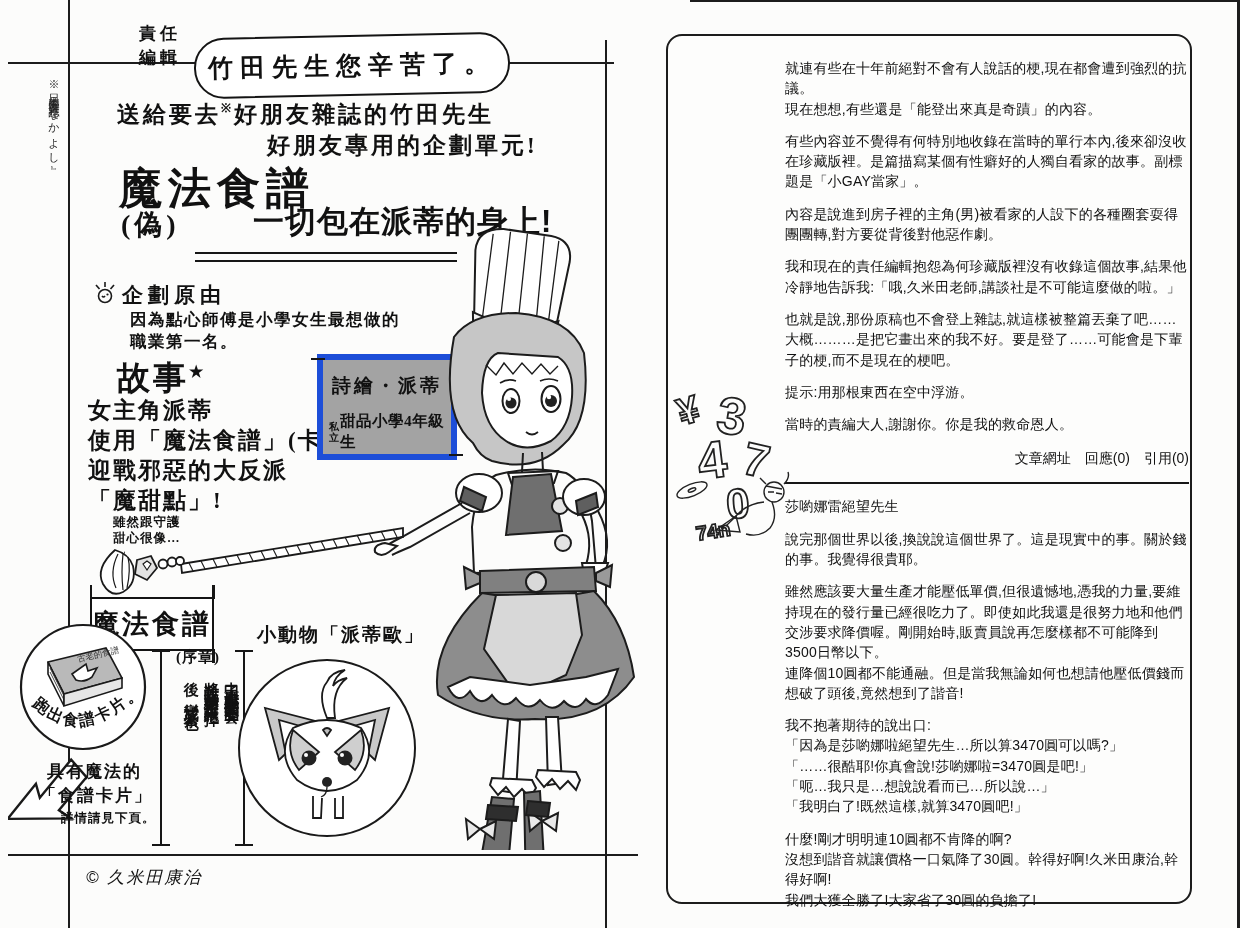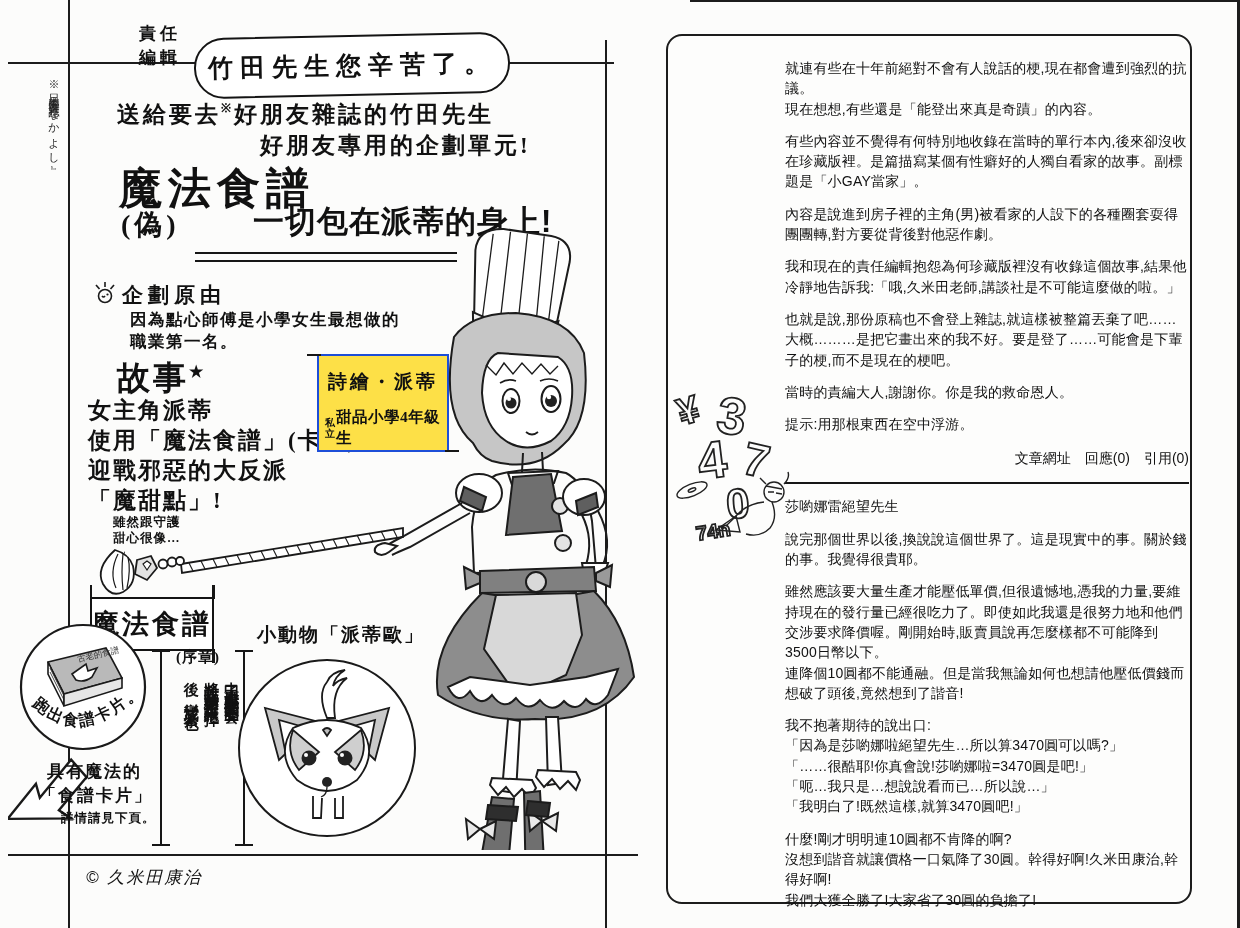--- a/index.html
+++ b/index.html
@@ -12,33 +12,33 @@
   
   .rule{background:#1c1c1c;}
   .vtext{writing-mode:vertical-rl;text-orientation:upright;}
   .margin-note{left:46px;top:72px;font-size:11px;letter-spacing:2px;color:#222;}
   .editor-label{left:139px;top:22px;font-size:17px;line-height:24px;letter-spacing:4px;font-weight:bold;}
   .bubble{left:194px;top:35px;width:312px;height:57px;border:2.5px solid #141414;border-radius:30px;
           background:#fff;transform:rotate(-1.2deg);display:flex;align-items:center;justify-content:center;
           font-size:25px;letter-spacing:7px;font-weight:bold;}
   .dedi1{left:117px;top:99px;font-size:23px;letter-spacing:3px;font-weight:bold;}
   .dedi1 sup{font-size:12px;vertical-align:10px;}
-  .dedi2{left:260px;top:130px;font-size:23px;letter-spacing:3px;font-weight:bold;}
+  .dedi2{left:267px;top:130px;font-size:23px;letter-spacing:3px;font-weight:bold;}
   .big-title{left:119px;top:160px;font-size:43px;font-weight:bold;letter-spacing:6px;}
   .fake{left:121px;top:206px;font-size:28px;letter-spacing:4px;font-weight:bold;}
   .subtitle{left:253px;top:201px;font-size:31px;font-weight:bold;letter-spacing:1px;}
   .dbl-underline{left:195px;top:252px;width:262px;height:6px;border-top:2.5px solid #161616;border-bottom:2.5px solid #161616;}
   .plan-head{left:122px;top:281px;font-size:21px;font-weight:bold;letter-spacing:5px;}
   .plan-body{left:130px;top:309px;font-size:16.5px;line-height:22px;letter-spacing:1.5px;font-weight:bold;}
   .story-head{left:117px;top:356px;font-size:33px;font-weight:bold;letter-spacing:3px;}
   .story-star{font-size:16px;vertical-align:12px;}
   .story-lines{left:88px;top:396px;font-size:23px;line-height:30px;letter-spacing:2px;font-weight:bold;}
   .wand-note{left:113px;top:514px;font-size:12.5px;line-height:16px;font-weight:bold;letter-spacing:1px;}
   .wand-arrow{left:119px;top:546px;font-size:17px;transform:rotate(18deg);font-weight:bold;}
-  .profile-box{left:317px;top:354px;width:128px;height:94px;border:2px solid #1d4ed8;background:#fde047;}
+  .profile-box{left:317px;top:354px;width:128px;height:94px;border:6px solid #1d4ed8;background:#a3a3a3;}
   .profile-name{margin-top:13px;text-align:center;font-size:19px;letter-spacing:3px;font-weight:bold;}
   .profile-row{display:flex;align-items:center;margin:12px 0 0 6px;}
   .profile-prefix{display:inline-block;width:12px;font-size:10px;line-height:11px;word-break:break-all;font-weight:bold;}
   .profile-school{font-size:15.5px;font-weight:bold;letter-spacing:0.5px;}
   .tick{background:#161616;position:absolute;}
   .recipe-box{left:90px;top:597px;width:120px;height:50px;border:2.5px solid #141414;background:#fff;
               display:flex;align-items:center;justify-content:center;font-size:27px;font-weight:bold;letter-spacing:3px;}
   .prologue-head{left:176px;top:648px;font-size:15px;font-weight:bold;letter-spacing:1px;}
   .prologue-cols{left:181px;top:670px;height:176px;writing-mode:vertical-rl;text-orientation:upright;
                  font-size:15px;letter-spacing:3px;line-height:1.35;font-weight:bold;}
@@ -323,22 +323,22 @@
     </g>
   </svg>
 
   <div>
     <p class="preline">就連有些在十年前絕對不會有人說話的梗,現在都會遭到強烈的抗議。
 現在想想,有些還是「能登出來真是奇蹟」的內容。</p>
     <p class="preline">有些內容並不覺得有何特別地收錄在當時的單行本內,後來卻沒收在珍藏版裡。是篇描寫某個有性癖好的人獨自看家的故事。副標題是「小GAY當家」。</p>
     <p class="preline">內容是說進到房子裡的主角(男)被看家的人設下的各種圈套耍得團團轉,對方要從背後對他惡作劇。</p>
     <p class="preline">我和現在的責任編輯抱怨為何珍藏版裡沒有收錄這個故事,結果他冷靜地告訴我:「哦,久米田老師,講談社是不可能這麼做的啦。」</p>
     <p class="preline">也就是說,那份原稿也不會登上雜誌,就這樣被整篇丟棄了吧……大概………是把它畫出來的我不好。要是登了……可能會是下輩子的梗,而不是現在的梗吧。</p>
+    <p class="preline">提示:用那根東西在空中浮游。</p>
     <p class="preline">當時的責編大人,謝謝你。你是我的救命恩人。</p>
-    <p class="preline">提示:用那根東西在空中浮游。</p>
     <div class="post-footer">文章網址　回應(0)　引用(0)</div>
   </div>
 
   <div class="divider"></div>
 
   <div>
     <p class="post2-title">莎喲娜雷絕望先生</p>
     <p class="preline">說完那個世界以後,換說說這個世界了。這是現實中的事。關於錢的事。我覺得很貴耶。</p>
     <p class="preline">雖然應該要大量生產才能壓低單價,但很遺憾地,憑我的力量,要維持現在的發行量已經很吃力了。即使如此我還是很努力地和他們交涉要求降價喔。剛開始時,販賣員說再怎麼樣都不可能降到3500日幣以下。
 連降個10圓都不能通融。但是當我無論如何也想請他壓低價錢而想破了頭後,竟然想到了諧音!</p>

